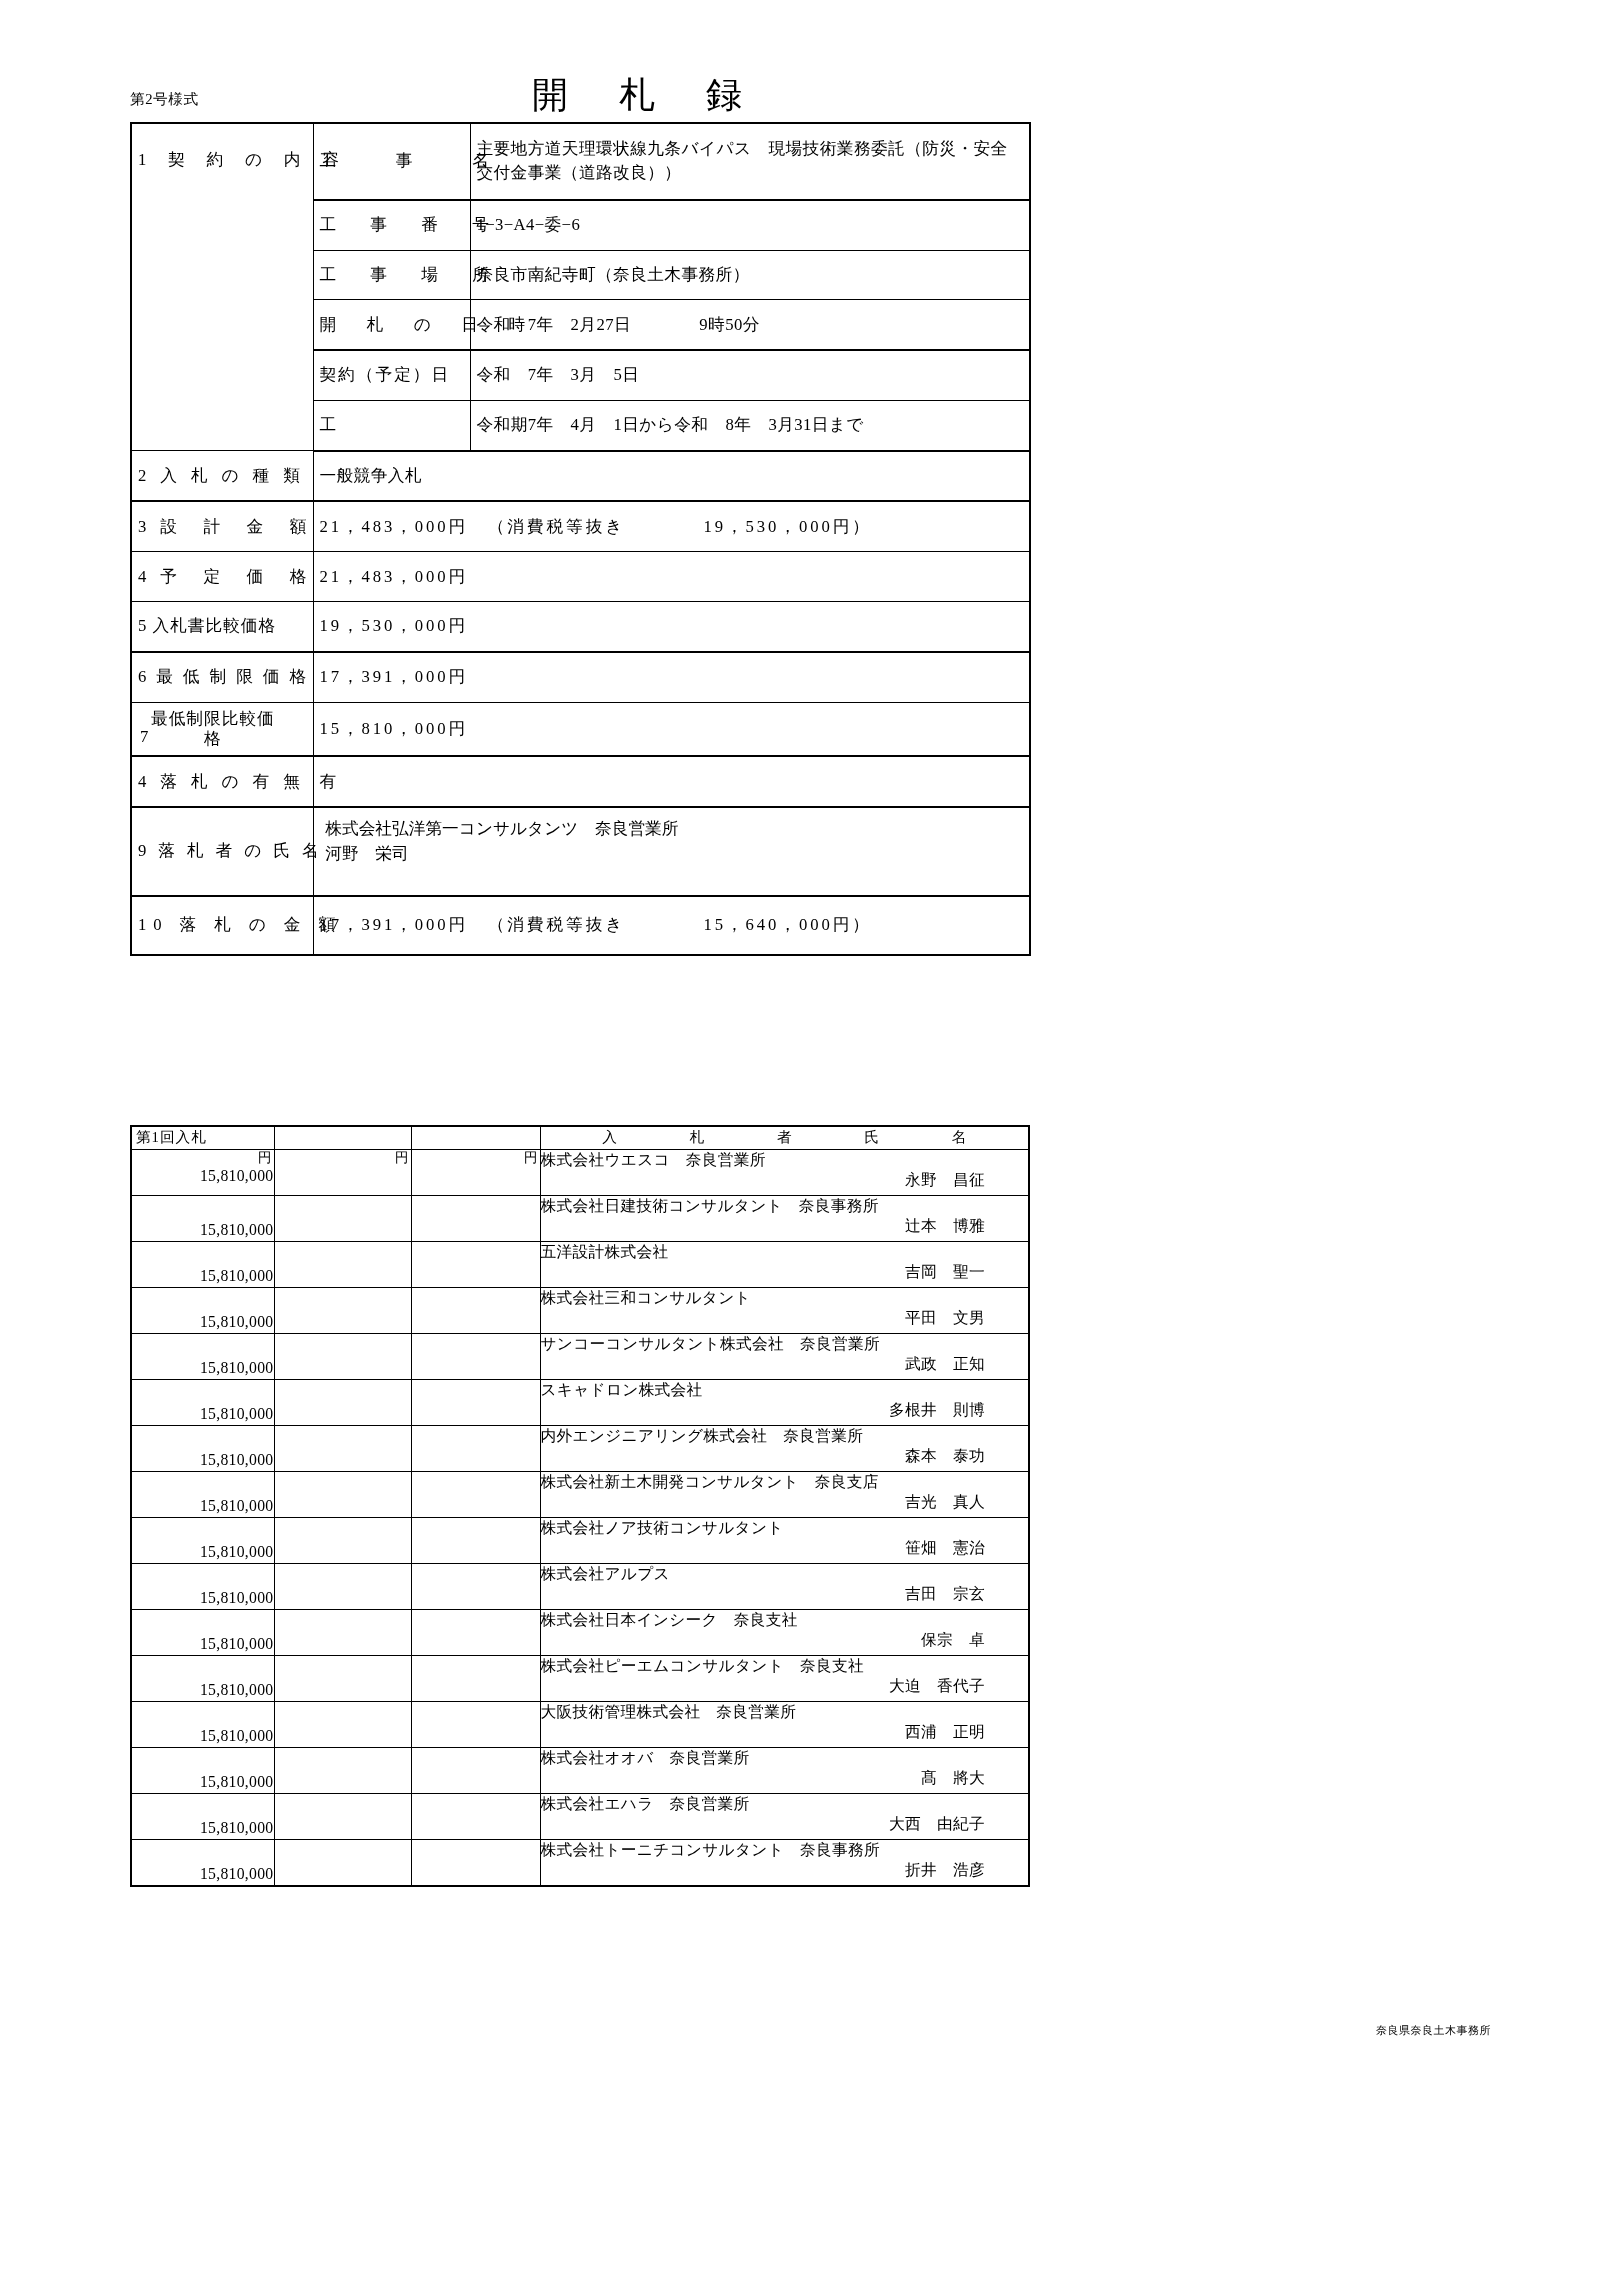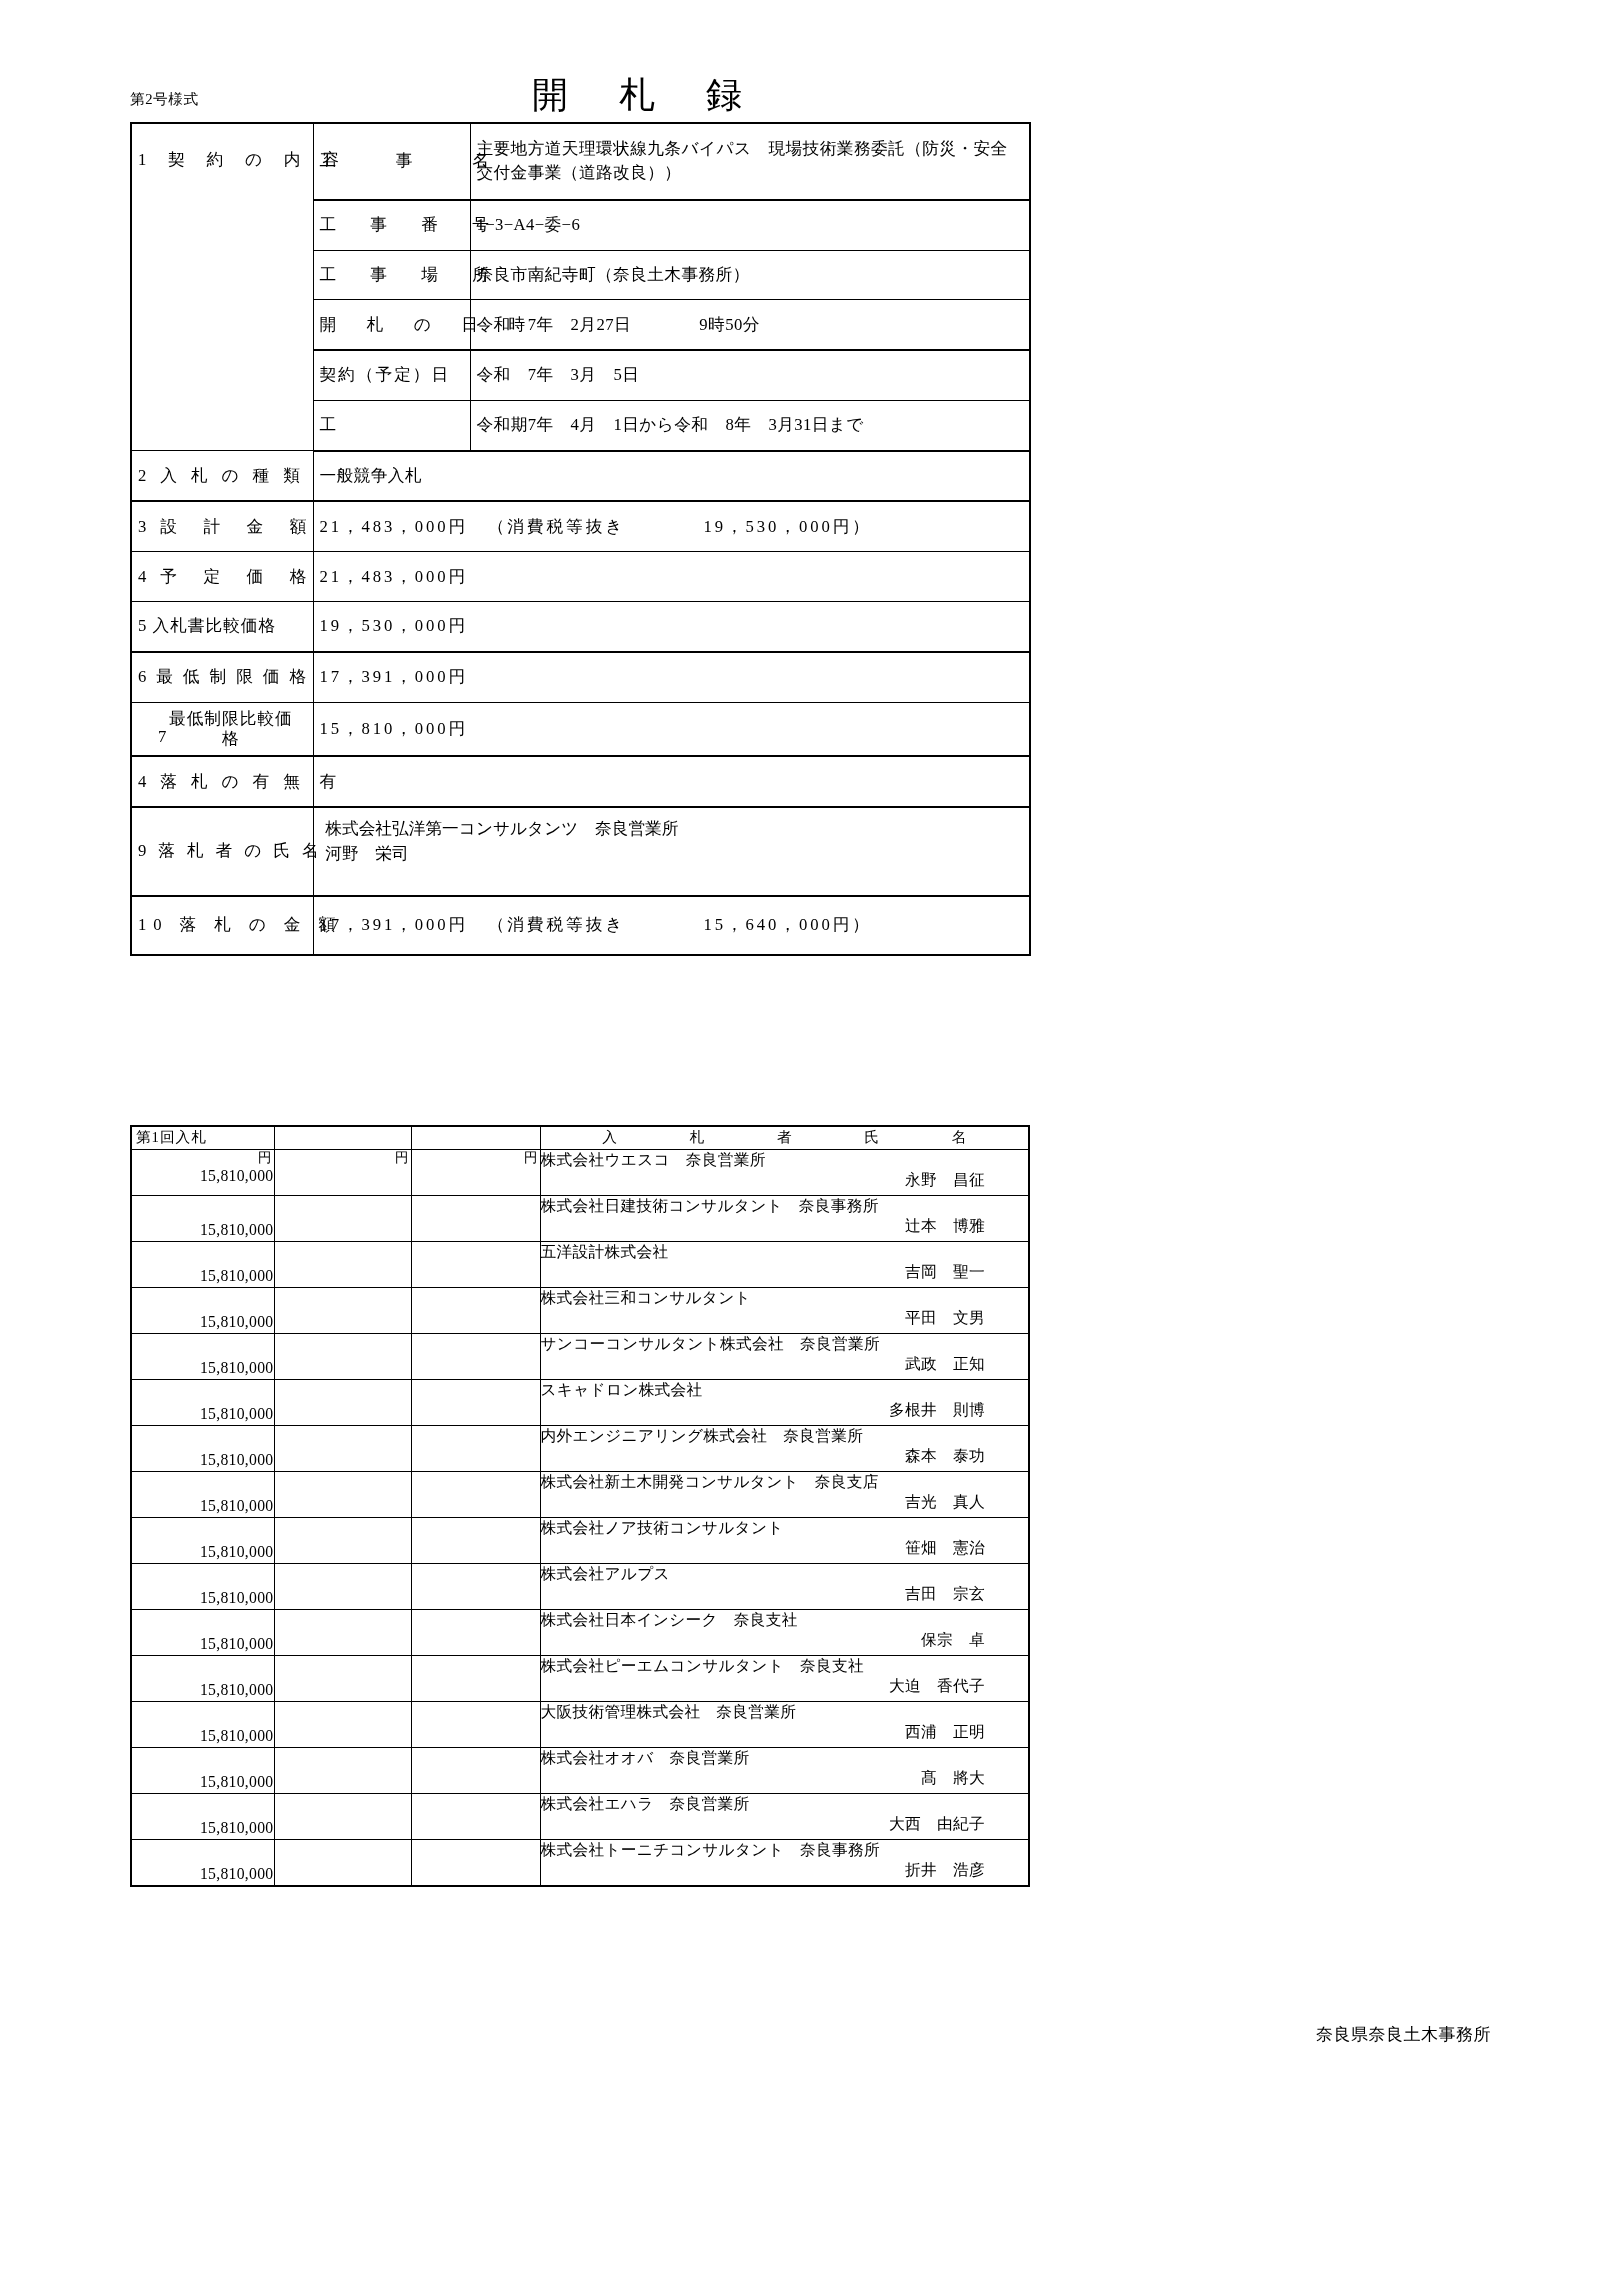--- a/index.html
+++ b/index.html
@@ -174,21 +174,21 @@
     letter-spacing: 0.3px;
     line-height: 1.3;
     white-space: nowrap;
   }
 
   
   .footer-office {
     position: absolute;
     right: 130px;
     top: 2023px;
-    font-size: 17px;
+    font-size: 11px;
     letter-spacing: 0.5px;
     white-space: nowrap;
   }
 </style>
 </head>
 <body>
 
 <div class="page">
 
   <div class="form-no">第2号様式</div>
@@ -252,21 +252,21 @@
         <td class="outer-l lbl" style="height:43px; letter-spacing:1px;">5 入札書比較価格</td>
         <td colspan="2" class="outer-r money" style="height:43px;">19，530，000円</td>
       </tr>
 
       <tr>
         <td class="outer-l lbl thick-t" style="height:43px; letter-spacing:2.9px;">6 最 低 制 限 価 格</td>
         <td colspan="2" class="outer-r money thick-t" style="height:43px;">17，391，000円</td>
       </tr>
 
       <tr>
-        <td class="outer-l" style="height:47px; padding-left:26px; font-size:16.7px; line-height:1.2;">
+        <td class="outer-l" style="height:47px; padding-left:8px; font-size:16.7px; line-height:1.2;">
           <span style="display:inline-block; vertical-align:bottom; padding-bottom:2px;">7</span><span style="display:inline-block; text-align:center; width:129px; letter-spacing:1px;"><span>最低制限比較価</span><br><span>格</span></span>
         </td>
         <td colspan="2" class="outer-r money" style="height:47px;">15，810，000円</td>
       </tr>
 
       <tr>
         <td class="outer-l lbl thick-t" style="height:43px;">4 落 札 の 有 無</td>
         <td colspan="2" class="outer-r val thick-t" style="height:43px;">有</td>
       </tr>
 

